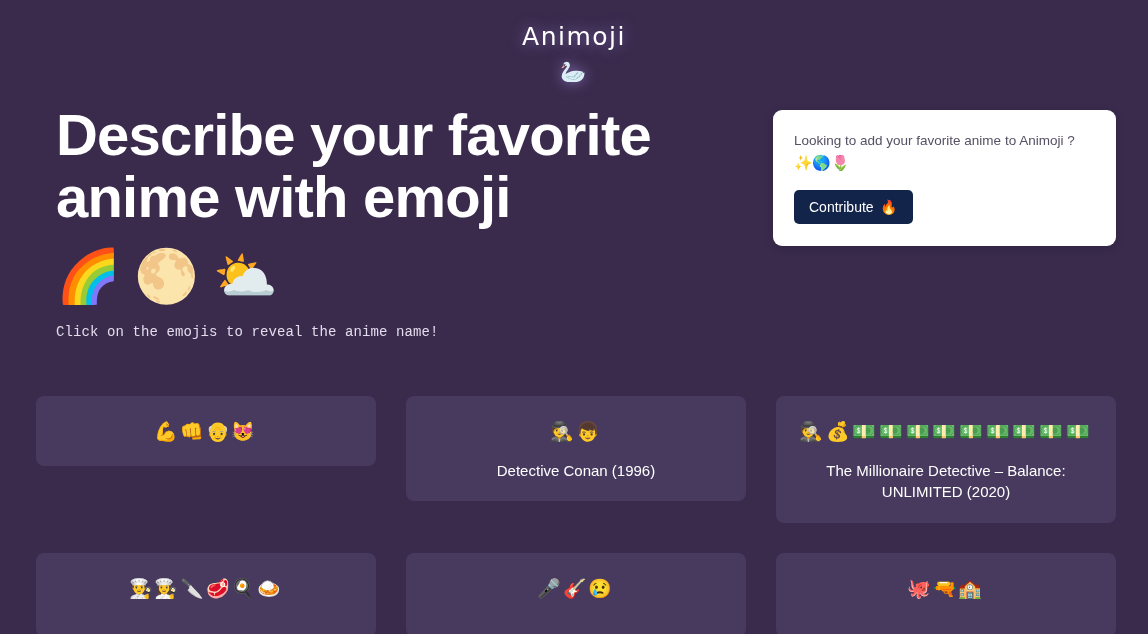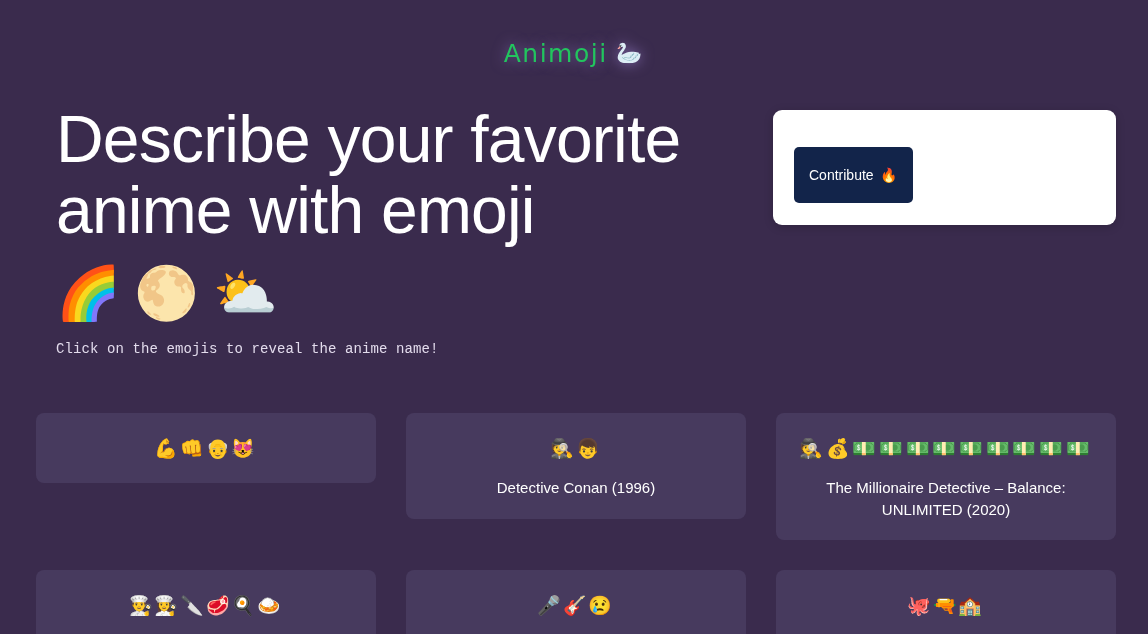--- a/index.html
+++ b/index.html
@@ -23,41 +23,42 @@
     display: flex;
     align-items: center;
     justify-content: center;
     padding-top: 14px;
   }
   .brand {
     font-family: "DejaVu Sans", sans-serif;
     font-size: 25px;
     font-weight: 400;
     letter-spacing: 1.5px;
-    color: #22c55e;
+    color: #ffffff;
     display: flex;
     align-items: center;
     gap: 9px;
     text-shadow: 0 0 14px rgba(190,160,255,.55);
+    flex-direction: column;
   }
   .brand-emoji { font-size: 21px; }
 
   
   .hero {
     display: flex;
     align-items: flex-start;
     padding: 12px 32px 0 56px;
     gap: 34px;
   }
   .hero-left { flex: 1 1 auto; max-width: 715px; }
 
   .hero-title {
-    font-size: 66px;
+    font-size: 58px;
     line-height: 1.07;
-    font-weight: 400;
+    font-weight: 700;
     letter-spacing: -0.8px;
     color: #ffffff;
     max-width: 680px;
   }
 
   .hero-emojis {
     margin-top: 22px;
     display: flex;
     gap: 14px;
     font-size: 52px;
@@ -91,21 +92,21 @@
   .contrib-emojis { font-size: 15px; line-height: 1.5; display: block; }
   .contrib-btn {
     margin-top: 16px;
     display: inline-flex;
     align-items: center;
     gap: 7px;
     background: #12244a;
     color: #ffffff;
     border: none;
     border-radius: 5px;
-    padding: 20px 15px;
+    padding: 9px 15px;
     font-size: 14px;
     font-family: "Liberation Sans", sans-serif;
     cursor: pointer;
   }
 
   
   .grid {
     margin-top: 56px;
     padding: 0 32px 0 36px;
     display: grid;
@@ -153,20 +154,24 @@
     <div class="hero-emojis">
       <span>🌈</span>
       <span>🌕</span>
       <span>⛅</span>
     </div>
 
     <div class="hero-hint">Click on the emojis to reveal the anime name!</div>
   </div>
 
   <div class="contrib-card">
+    <div class="contrib-text">
+      <span>Looking to add your favorite anime to Animoji ?</span>
+      <span class="contrib-emojis">✨🌎🌷</span>
+    </div>
     <button class="contrib-btn">
       <span>Contribute</span>
       <span>🔥</span>
     </button>
   </div>
 
 </div>
 
 <div class="grid">
 

